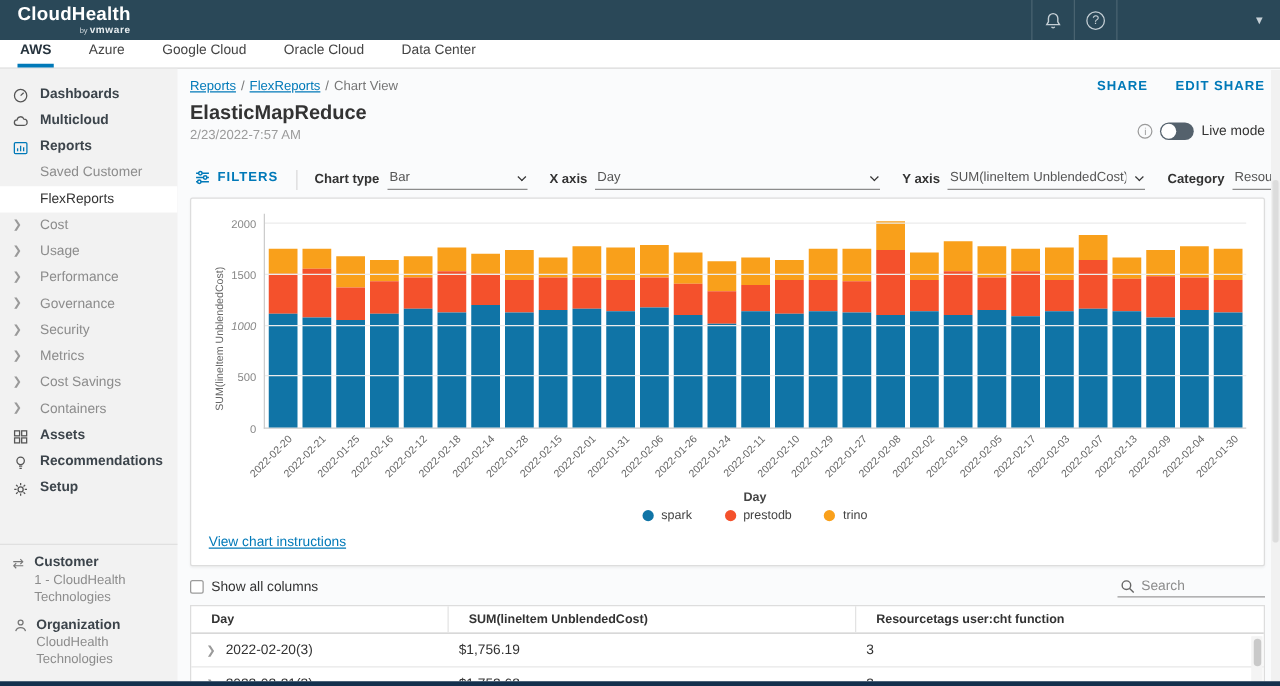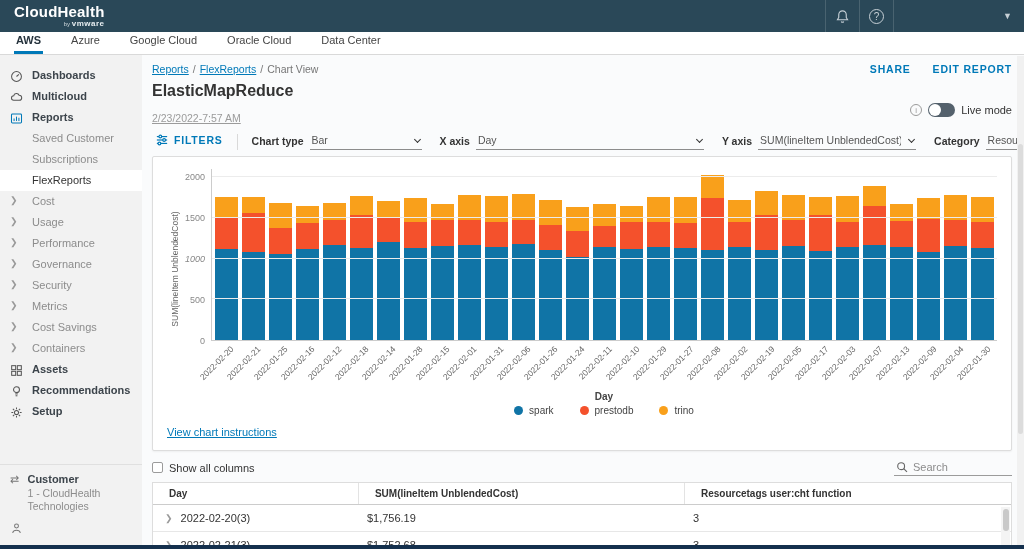--- a/index.html
+++ b/index.html
@@ -52,30 +52,30 @@
   
   .main { flex:1; padding:8px 12px 0 10px; overflow:hidden; position:relative; }
   .crumb-row { display:flex; align-items:center; font-size:10.5px; color:#767676; }
   .crumb-row a { color:#0079b8; text-decoration:underline; cursor:pointer; }
   .crumb-sep { margin:0 4px; }
   .top-actions { margin-left:auto; display:flex; gap:22px; }
   .txt-btn { color:#0079b8; font-size:10.5px; font-weight:bold; letter-spacing:.8px; cursor:pointer; }
 
   .title-row { display:flex; margin-top:7px; }
   .rep-title { font-size:16px; font-weight:bold; color:#333; }
-  .rep-date { font-size:10.5px; color:#9b9b9b; margin-top:12px;text-decoration:underline; }
+  .rep-date { font-size:10.5px; color:#9b9b9b; margin-top:2px; }
   .live-wrap { margin-left:auto; display:flex; align-items:center; gap:6px; margin-top:14px; }
   .info-dot { width:12px; height:12px; border:1px solid #9b9b9b; border-radius:50%;
     color:#9b9b9b; font-size:8px; display:flex; align-items:center; justify-content:center; }
   .toggle { width:27px; height:14px; background:#54616c; border-radius:8px; position:relative; cursor:pointer; }
   .toggle .knob { position:absolute; left:1px; top:1px; width:12px; height:12px; background:#fff; border-radius:50%; }
   .live-lbl { font-size:11px; color:#333; }
 
   
-  .filter-row { display:flex; align-items:flex-end; margin-top:10px; padding-bottom:6px; }
+  .filter-row { display:flex; align-items:flex-end; margin-top:22px; padding-bottom:6px; }
   .filters-btn { display:flex; align-items:center; gap:6px; color:#0079b8; font-size:10.5px;
     font-weight:bold; letter-spacing:.8px; cursor:pointer; padding:0 14px 4px 4px;
     border-right:1px solid #d9d9d9; margin-right:14px; }
   .ffield { display:flex; align-items:flex-end; margin-right:18px; }
   .ffield .flabel { font-size:10.5px; font-weight:bold; color:#333; margin-right:6px; padding-bottom:3px; white-space:nowrap; }
   .fselect { display:flex; align-items:center; border-bottom:1px solid #8c8c8c; padding:0 2px 3px 2px;
     font-size:10.5px; color:#555; cursor:pointer; justify-content:space-between; }
   .caret { width:5px; height:5px; border-right:1.5px solid #333; border-bottom:1.5px solid #333;
     transform:rotate(45deg); margin-left:8px; margin-bottom:2px; flex-shrink:0; }
 
@@ -194,23 +194,20 @@
               <line x1="4.4" y1="9.6" x2="4.4" y2="7"></line>
               <line x1="7" y1="9.6" x2="7" y2="5"></line>
               <line x1="9.6" y1="9.6" x2="9.6" y2="6.2"></line>
             </svg>
           </span>
           <span>Reports</span>
         </div>
         <div class="side-item lvl-sub">
           <span>Saved Customer</span>
         </div>
-        <div class="side-item lvl-sub">
-          <span>Subscriptions</span>
-        </div>
         <div class="side-item lvl-sub selected">
           <span>FlexReports</span>
         </div>
         <div class="side-item lvl-collapsible">
           <span class="chev">❯</span>
           <span>Cost</span>
         </div>
         <div class="side-item lvl-collapsible">
           <span class="chev">❯</span>
           <span>Usage</span>
@@ -278,34 +275,38 @@
           <div class="foot-val">1 - CloudHealth Technologies</div>
         </div>
       </div>
       <div class="foot-row" style="margin-bottom:0">
         <span class="ic">
           <svg width="13" height="13" viewBox="0 0 14 14" fill="none" stroke="#777" stroke-width="1.1">
             <circle cx="7" cy="4.3" r="2.1"></circle>
               <path d="M2.8 11.8a4.3 3.8 0 0 1 8.4 0"></path>
           </svg>
         </span>
+        <div>
+          <div class="foot-title">Organization</div>
+          <div class="foot-val">CloudHealth Technologies</div>
+        </div>
       </div>
     </div>
   </div>
 
   <div class="main">
     <div class="crumb-row">
       <a>Reports</a>
       <span class="crumb-sep">/</span>
       <a>FlexReports</a>
       <span class="crumb-sep">/</span>
       <span>Chart View</span>
       <div class="top-actions">
         <span class="txt-btn">SHARE</span>
-        <span class="txt-btn">EDIT REPORT</span>
+        <span class="txt-btn">EDIT SHARE</span>
       </div>
     </div>
 
     <div class="title-row">
       <div>
         <div class="rep-title">ElasticMapReduce</div>
         <div class="rep-date">2/23/2022-7:57 AM</div>
       </div>
       <div class="live-wrap">
         <div class="info-dot">i</div>

